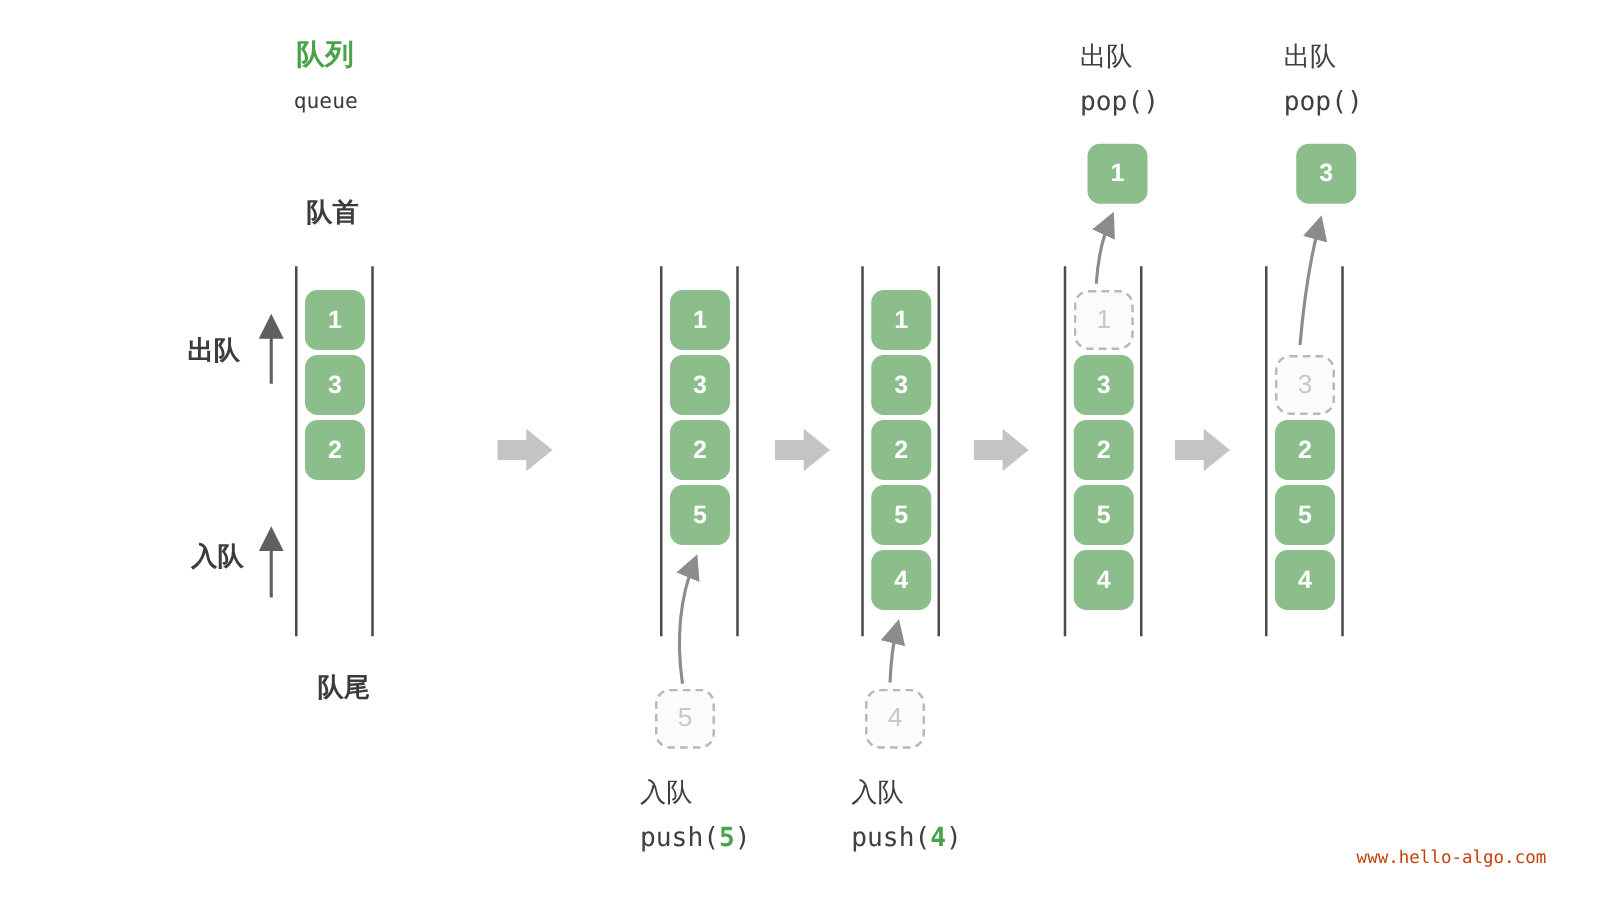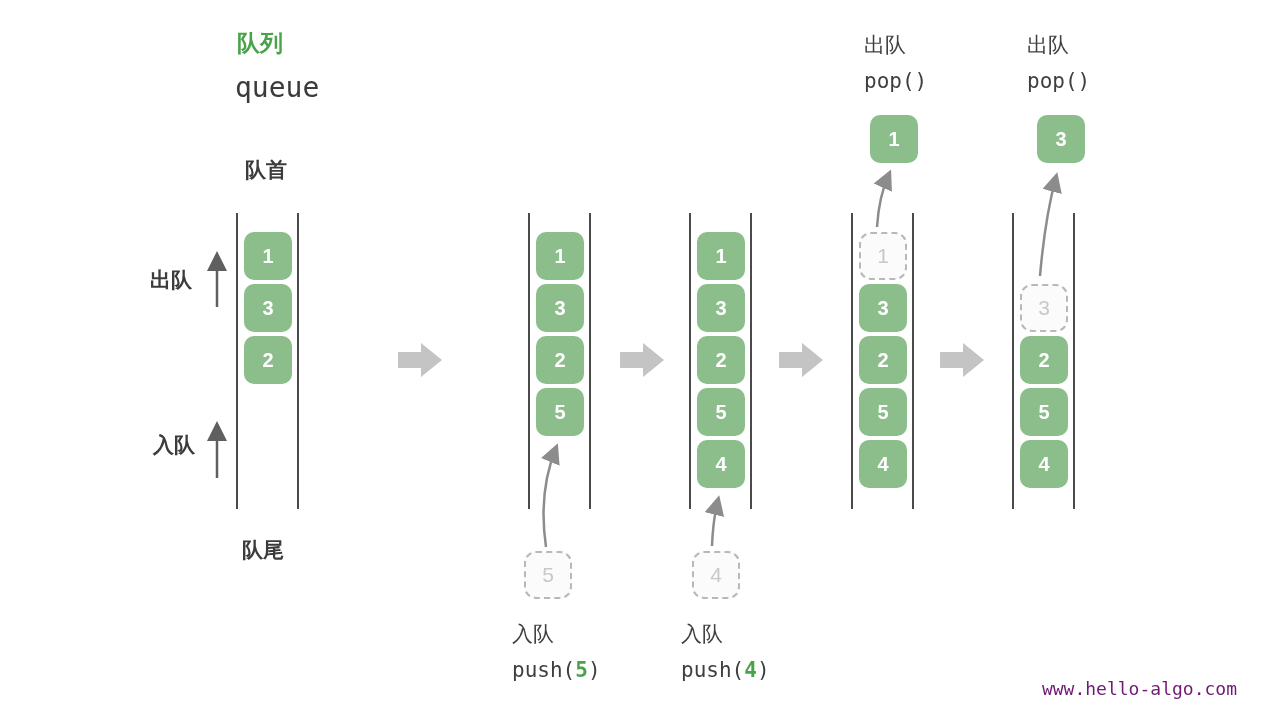--- a/index.html
+++ b/index.html
@@ -6,37 +6,37 @@
   #canvas {
     position:relative; width:1280px; height:720px; overflow:hidden;
     background:#ffffff;
     font-family:"Liberation Sans","DejaVu Sans",sans-serif;
     color:#3b3b3b;
     border-radius:23px;
   }
   .abs { position:absolute; }
   .mono { font-family:"DejaVu Sans Mono","Liberation Mono",monospace; }
   .title-zh { font-size:23px; font-weight:bold; color:#4aa34a; }
-  .title-en { font-size:28px; color:#3b3b3b;text-align:right; }
+  .title-en { font-size:17px; color:#3b3b3b;text-align:right; }
   .side-label { font-size:21px; font-weight:bold; color:#3b3b3b;font-family:Liberation Serif, serif; }
   .op-zh { font-size:21px; color:#3f3f3f; }
   .op-code { font-size:21px; color:#3f3f3f; margin-top:10px; }
   .op-arg { color:#4aa34a; font-weight:bold; }
   .wall { position:absolute; width:2px; height:296px; top:213px; background:#4a4a4a; }
   .box {
     position:absolute; width:48px; height:48px; border-radius:10px;
     display:flex; align-items:center; justify-content:center;
     font-size:20px; font-weight:bold; box-sizing:border-box;
   }
   .box.green { background:#8cbe8c; color:#ffffff; }
   .box.dashed {
     border:2px dashed #b8b8b8; background:#fbfbfb; color:#c8c8c8;
     font-weight:400; font-size:21px; border-radius:12px;
   }
-  .watermark { font-size:18px; color:#701a75; }
+  .watermark { font-size:14px; color:#c2410c; }
   svg.overlay { position:absolute; left:0; top:0; pointer-events:none; }
 </style>
 </head>
 <body>
 
 <div id="canvas">
 
   <svg class="overlay" width="1280" height="720">
     <defs>
       <marker id="ah-dark" markerWidth="9" markerHeight="9" refX="6" refY="4" orient="auto">
@@ -58,21 +58,21 @@
     <path d="M398,352 L421,352 L421,343 L442,360 L421,377 L421,368 L398,368 Z" fill="#c4c4c4"></path>
     <path d="M620,352 L643,352 L643,343 L664,360 L643,377 L643,368 L620,368 Z" fill="#c4c4c4"></path>
     <path d="M779,352 L802,352 L802,343 L823,360 L802,377 L802,368 L779,368 Z" fill="#c4c4c4"></path>
     <path d="M940,352 L963,352 L963,343 L984,360 L963,377 L963,368 L940,368 Z" fill="#c4c4c4"></path>
   </svg>
 
   <div class="abs title-zh" style="left:237px; top:28px;">队列</div>
   <div class="abs title-en mono" style="left:235px; top:71px;">queue</div>
 
   <div class="abs side-label" style="left:245px; top:156px;">队首</div>
-  <div class="abs side-label" style="left:242px; top:536px;">队尾</div>
+  <div class="abs side-label" style="left:254px; top:536px;">队尾</div>
   <div class="abs side-label" style="left:150px; top:266px;">出队</div>
   <div class="abs side-label" style="left:153px; top:431px;">入队</div>
 
   <div class="wall" style="left:236px;"></div>
   <div class="wall" style="left:297px;"></div>
   <div class="wall" style="left:528px;"></div>
   <div class="wall" style="left:589px;"></div>
   <div class="wall" style="left:689px;"></div>
   <div class="wall" style="left:750px;"></div>
   <div class="wall" style="left:851px;"></div>

